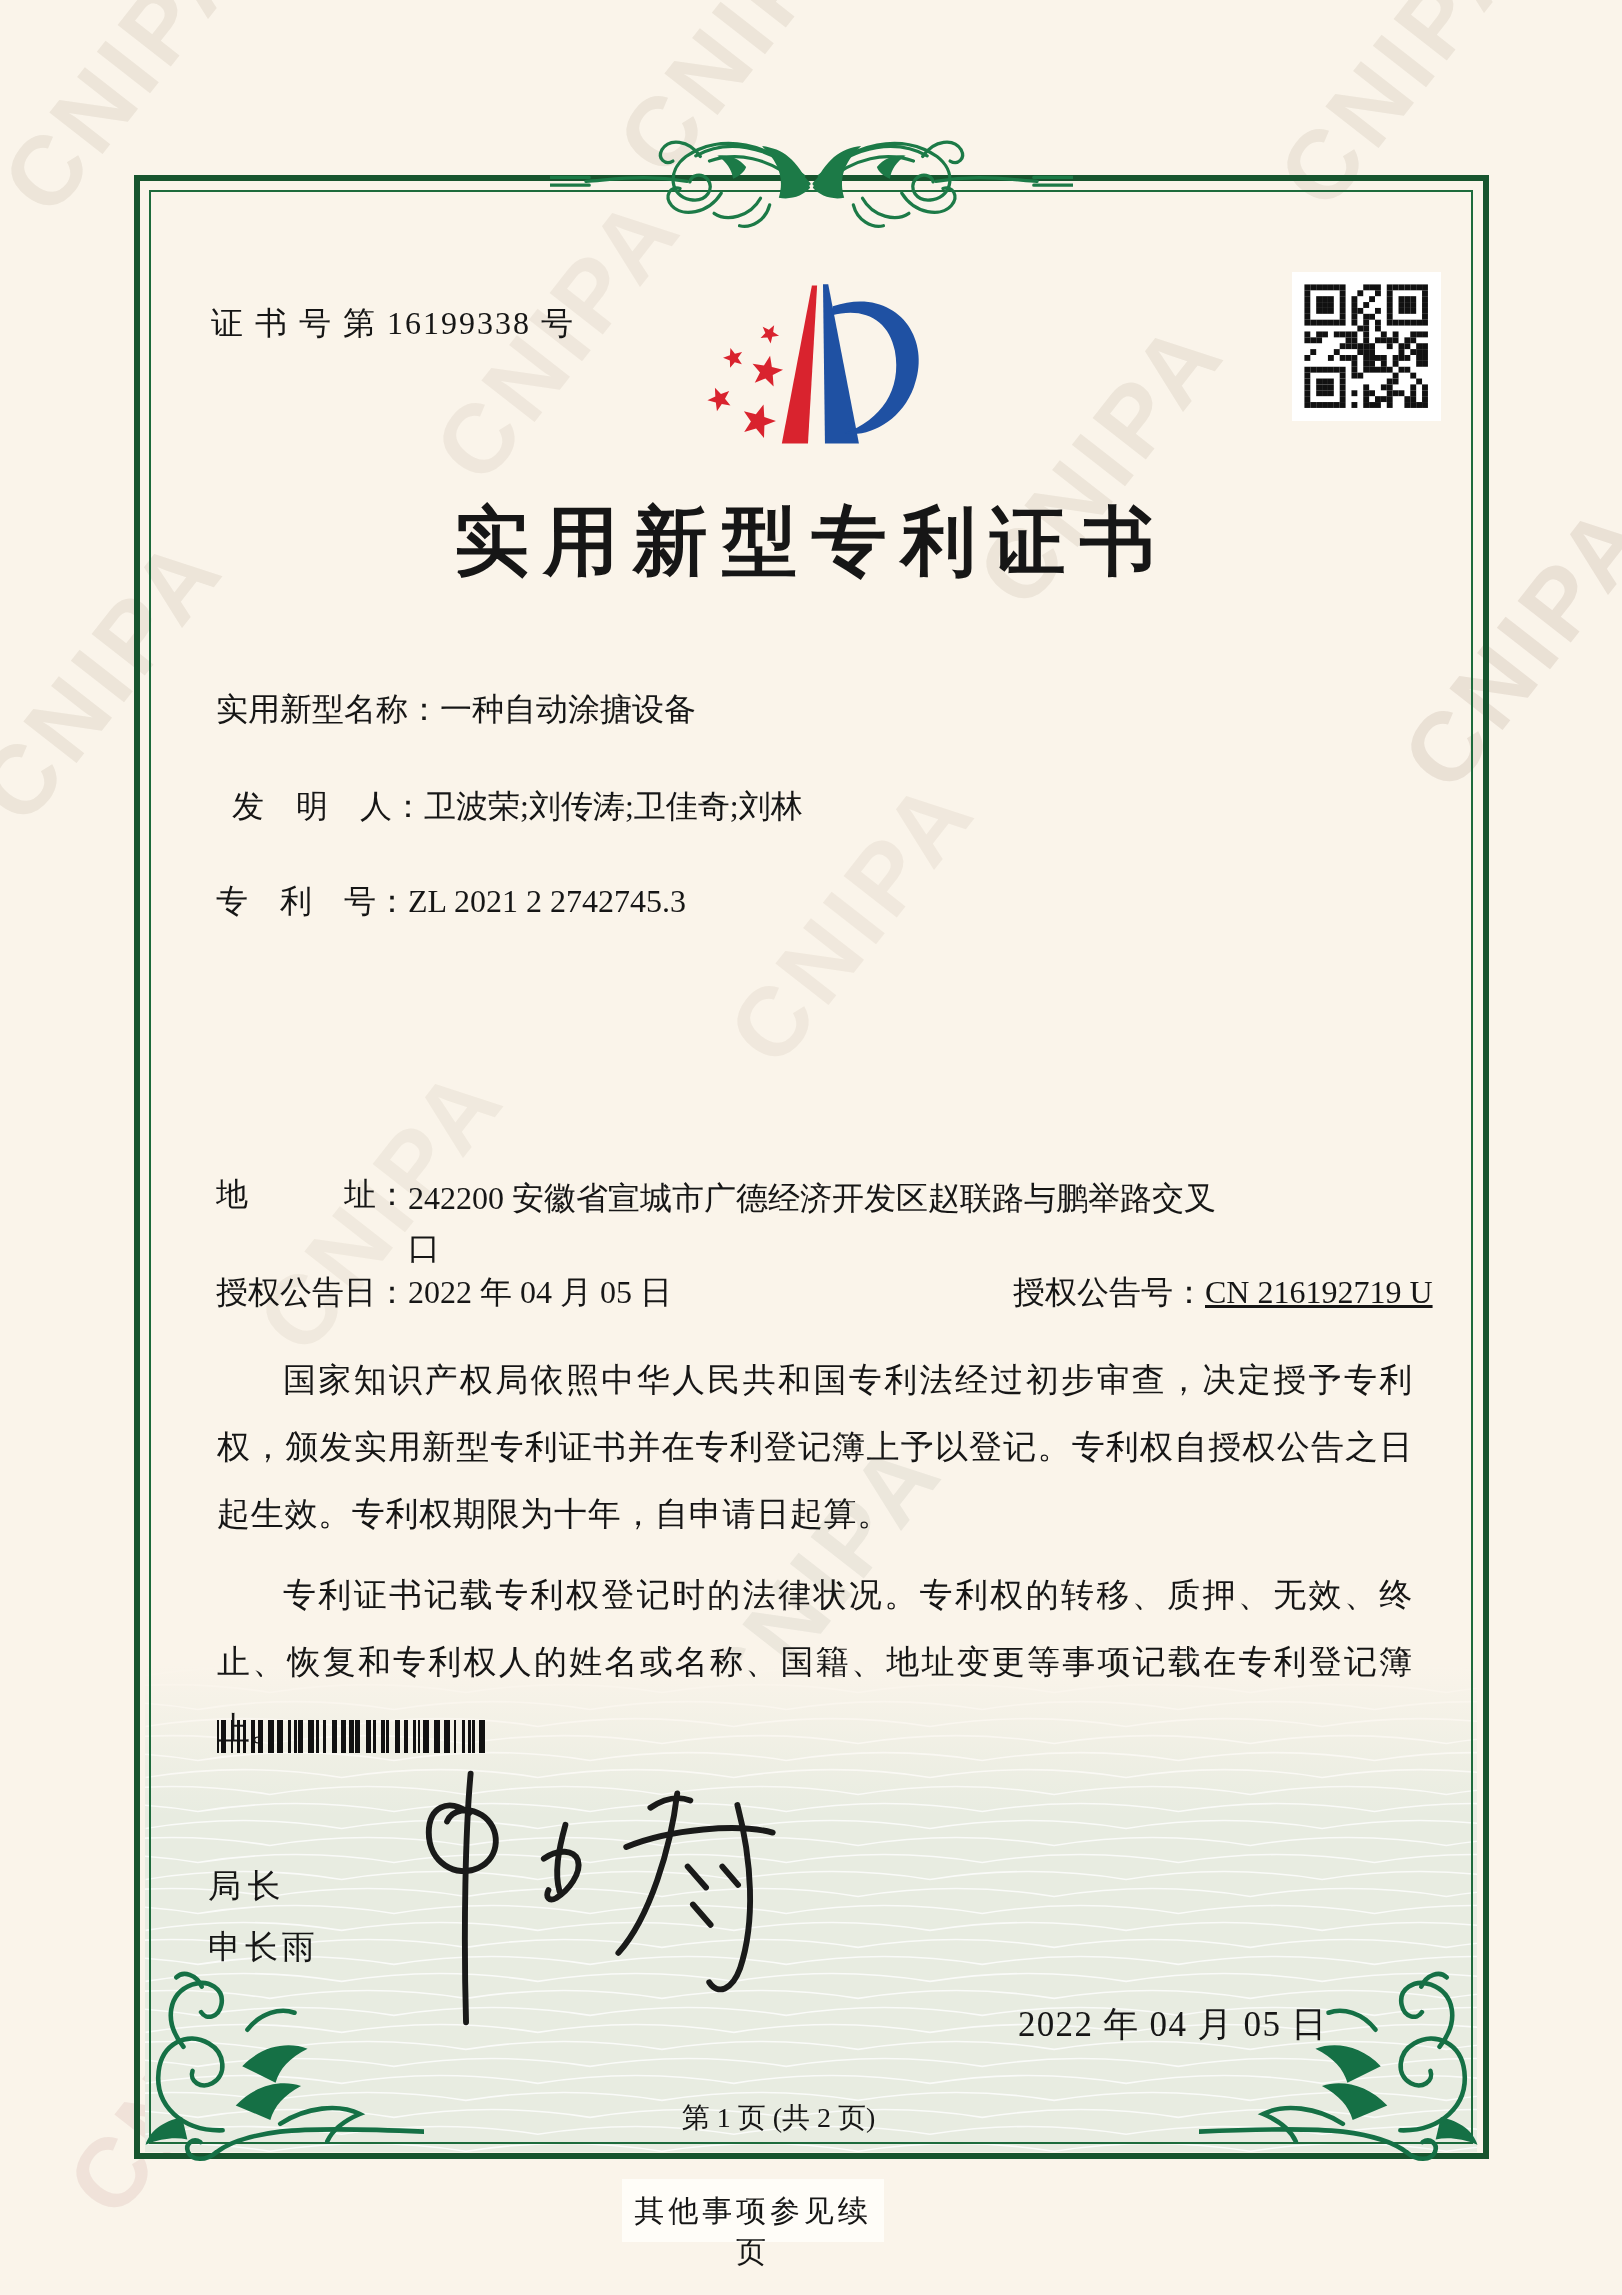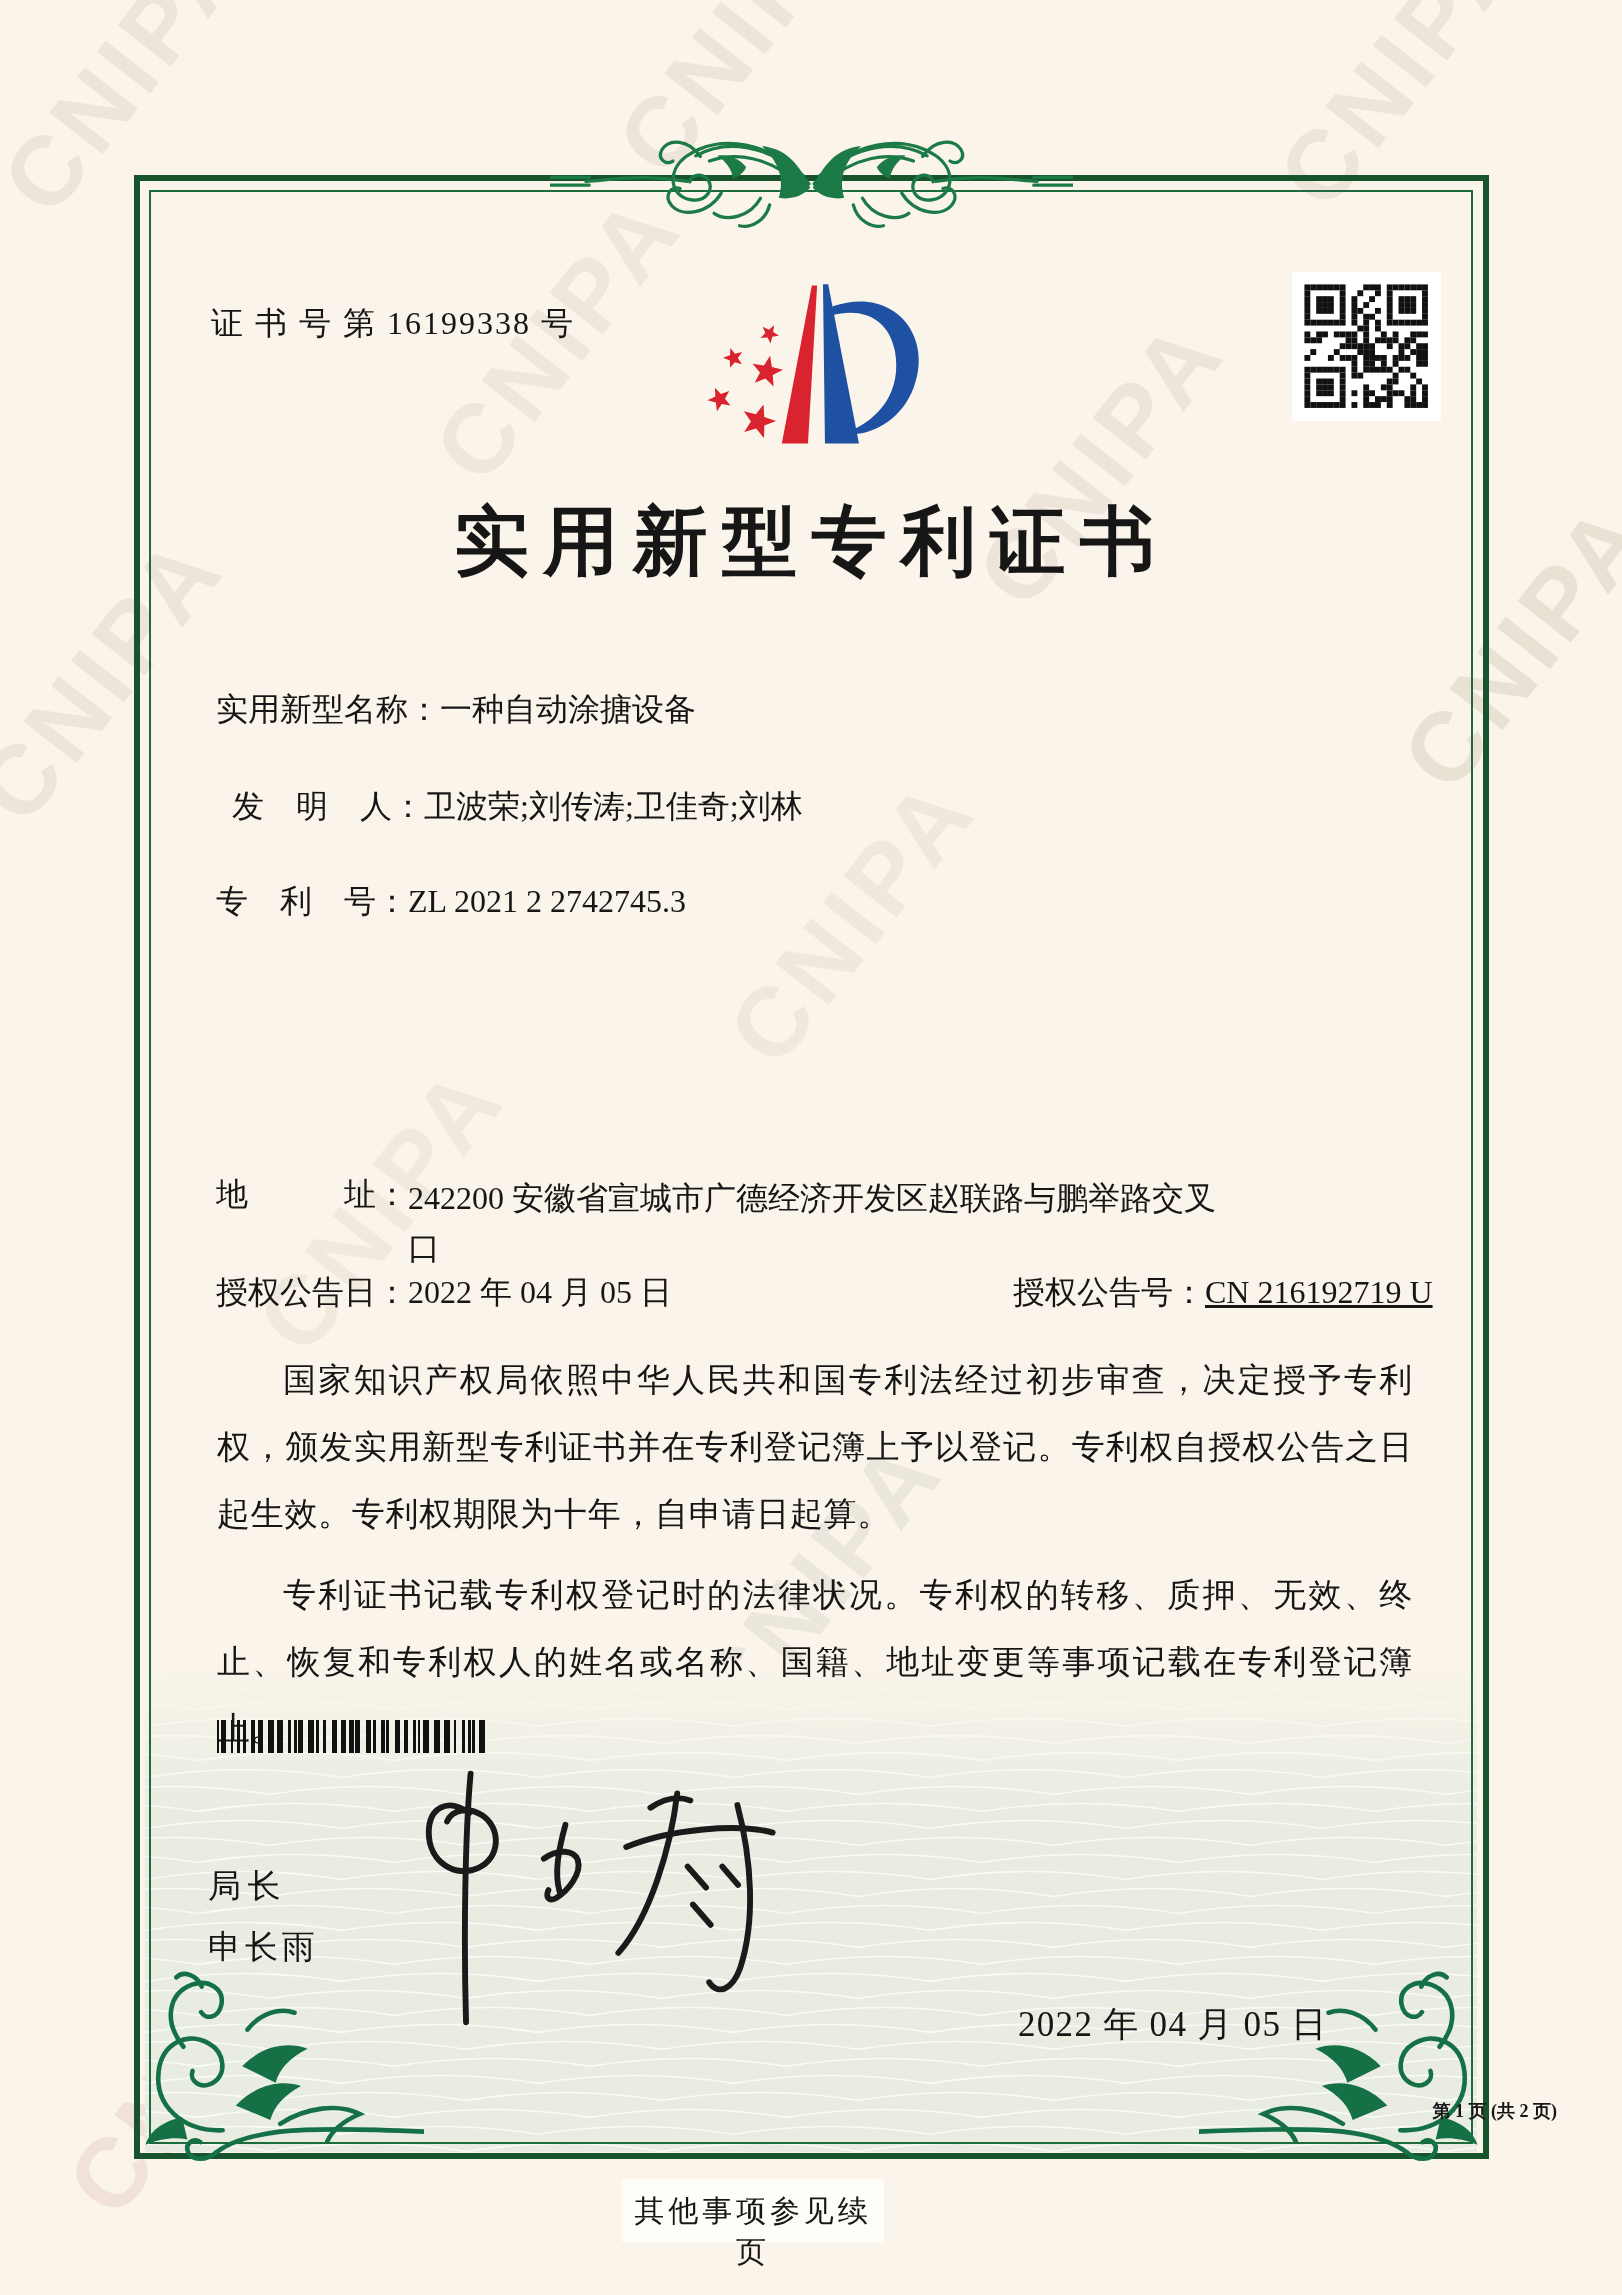--- a/index.html
+++ b/index.html
@@ -53,21 +53,21 @@
   .grant-no{position:absolute;left:797px;top:0;text-decoration:underline;}
   .paragraphs{position:absolute;left:217px;top:1347px;width:1196px;
       font-size:33px;line-height:67px;text-align:justify;letter-spacing:0.7px;}
   .paragraphs p{margin:0 0 14.4px 0;text-indent:2em;}
   .barcode{position:absolute;left:217px;top:1720px;width:270px;height:33px;}
   .barcode div{position:absolute;top:0;height:33px;background:#111;}
   .sig-title{position:absolute;left:208px;top:1864px;font-size:33px;letter-spacing:6.5px;}
   .sig-name{position:absolute;left:208px;top:1925px;font-size:33px;letter-spacing:3.9px;}
   .sig-script{position:absolute;left:366px;top:1767px;}
   .issue-date{position:absolute;left:1018px;top:2001px;font-size:35px;letter-spacing:1.3px;}
-  .page-no{position:absolute;left:0;top:2099px;width:1557px;text-align:right;font-size:18px;font-weight:bold;}
+  .page-no{position:absolute;left:0;top:2099px;width:1557px;text-align:center;font-size:28px;}
   .cont-band{position:absolute;left:622px;top:2179px;width:262px;height:63px;background:#fffdf8;z-index:6;}
   .cont-note{position:absolute;left:622px;top:2191px;width:262px;text-align:center;
       font-size:30px;letter-spacing:3.9px;z-index:7;}
 </style>
 </head>
 <body>
 
 <div class="page">
 
   <span class="wm wm1">CNIPA</span>

